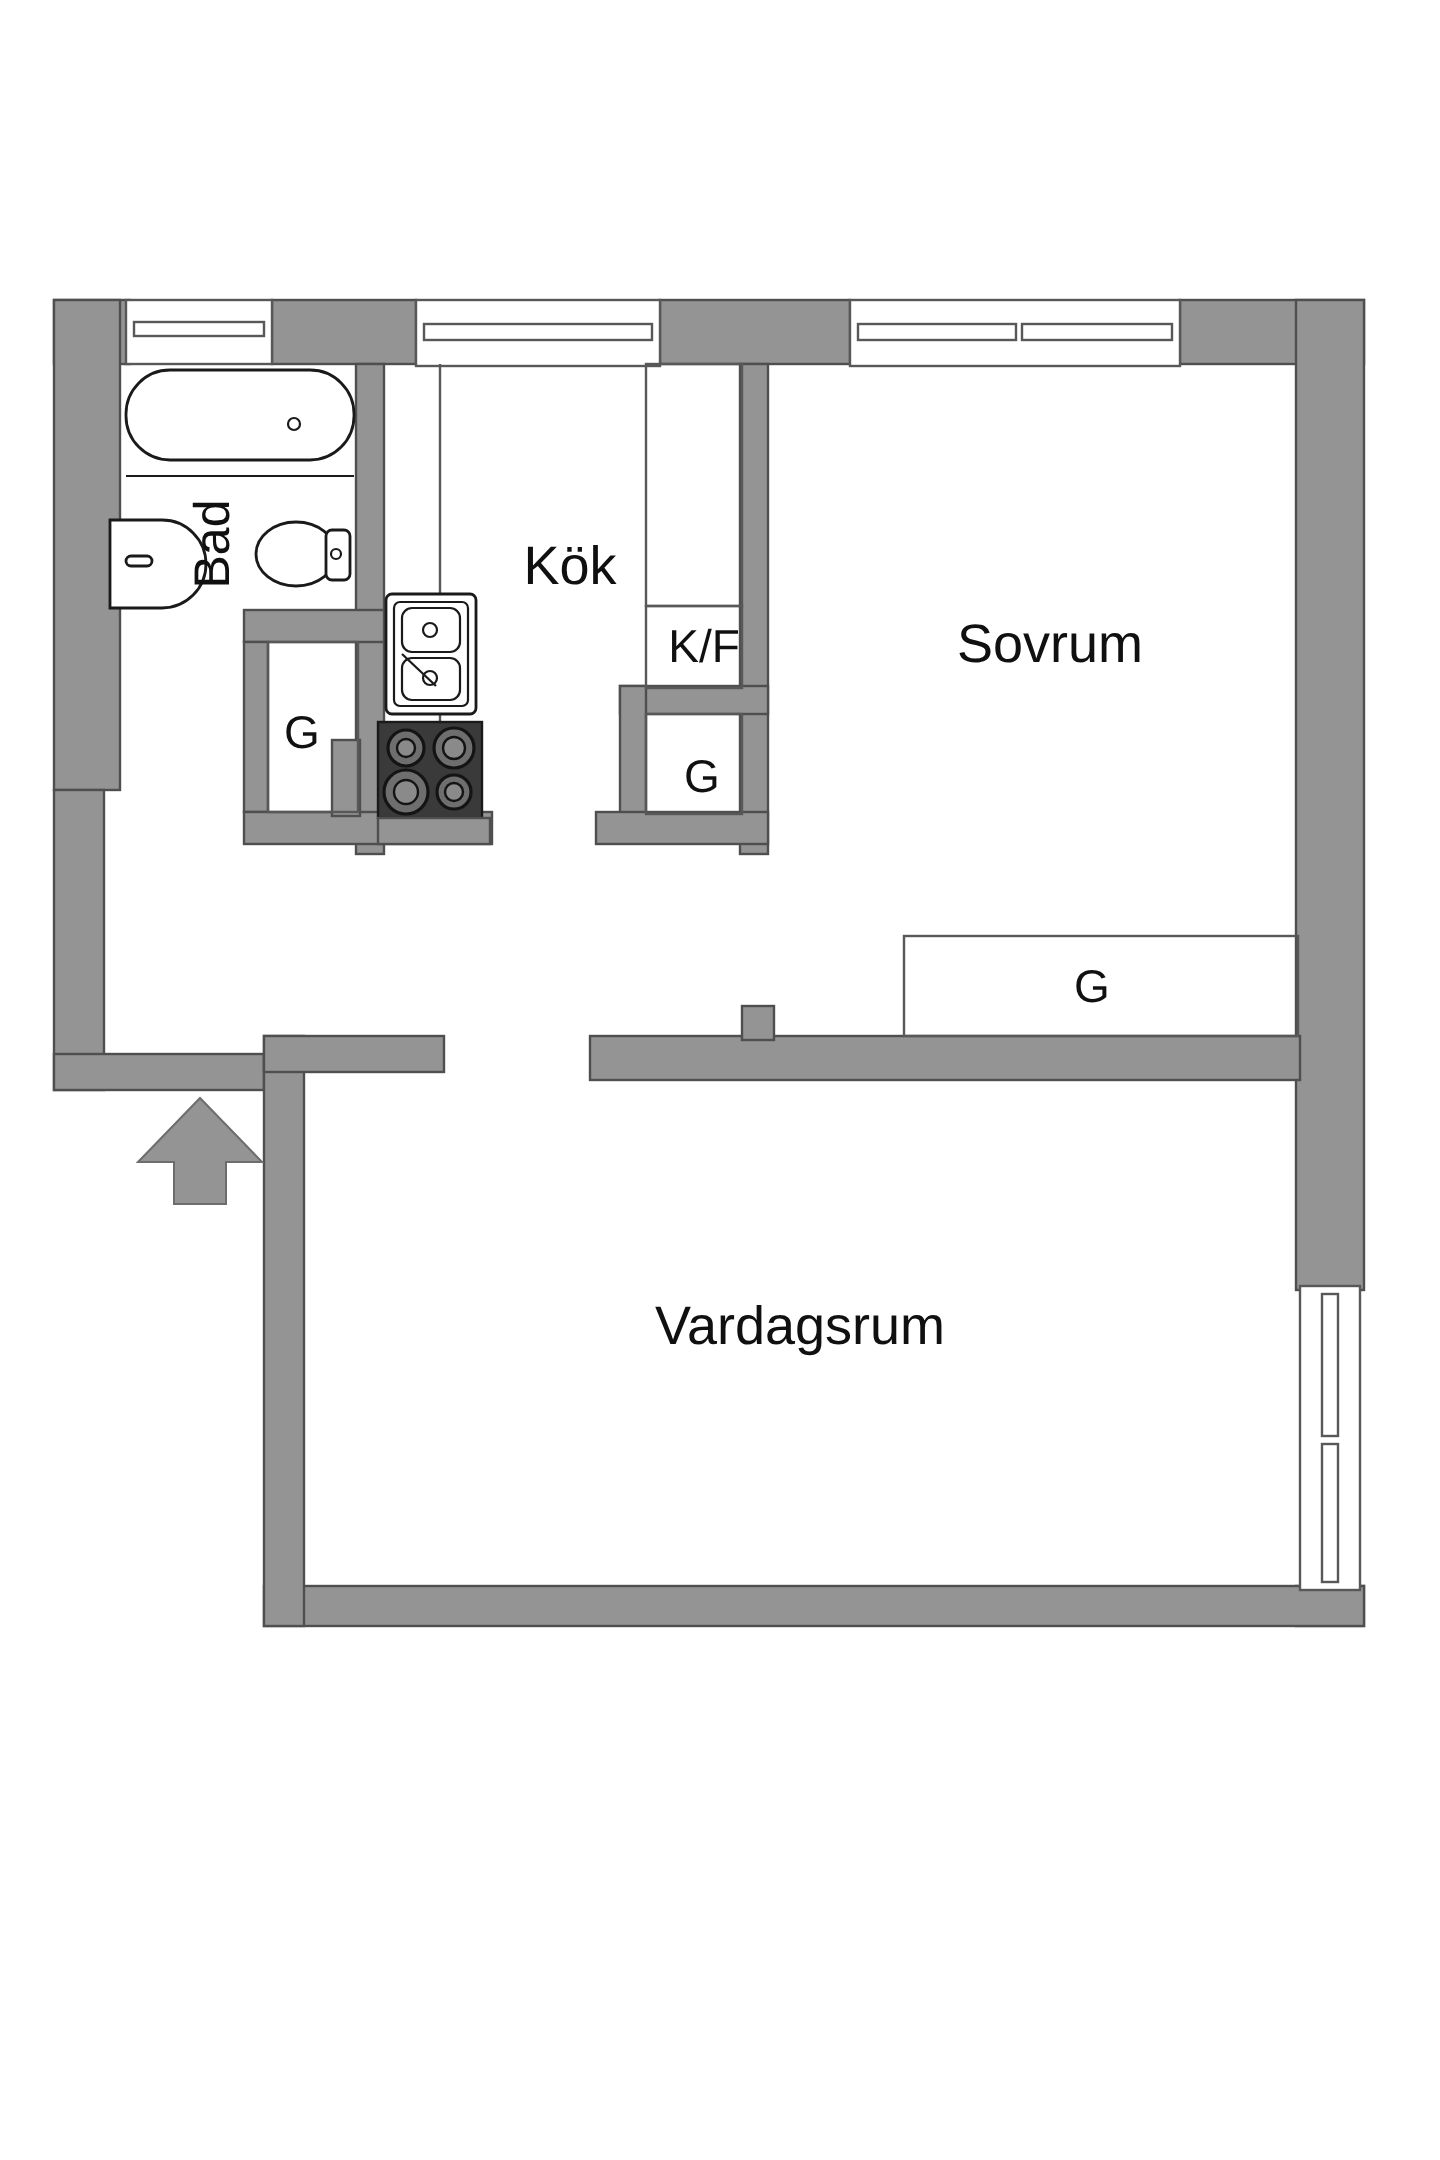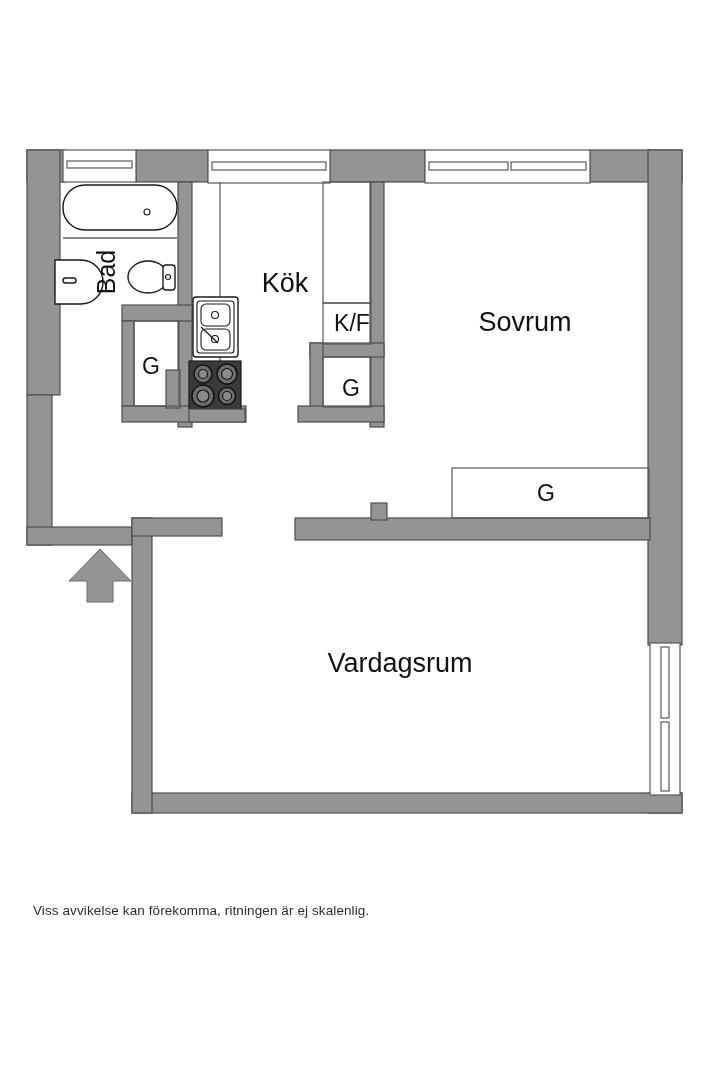--- a/index.html
+++ b/index.html
@@ -246,15 +246,14 @@
 
       <text class="room-label lbl-sm" x="351" y="390">G</text>
 
       <text class="room-label lbl-sm" x="546" y="495">G</text>
 
       <text class="room-label lbl-sm" x="352" y="325">K/F</text>
     </g>
 
   </svg>
 
-  <div class="caption">Viss avvikelse kan förekomma, ritningen är ej skalenlig.</div>
 
 </div>
 
 </body></html>

